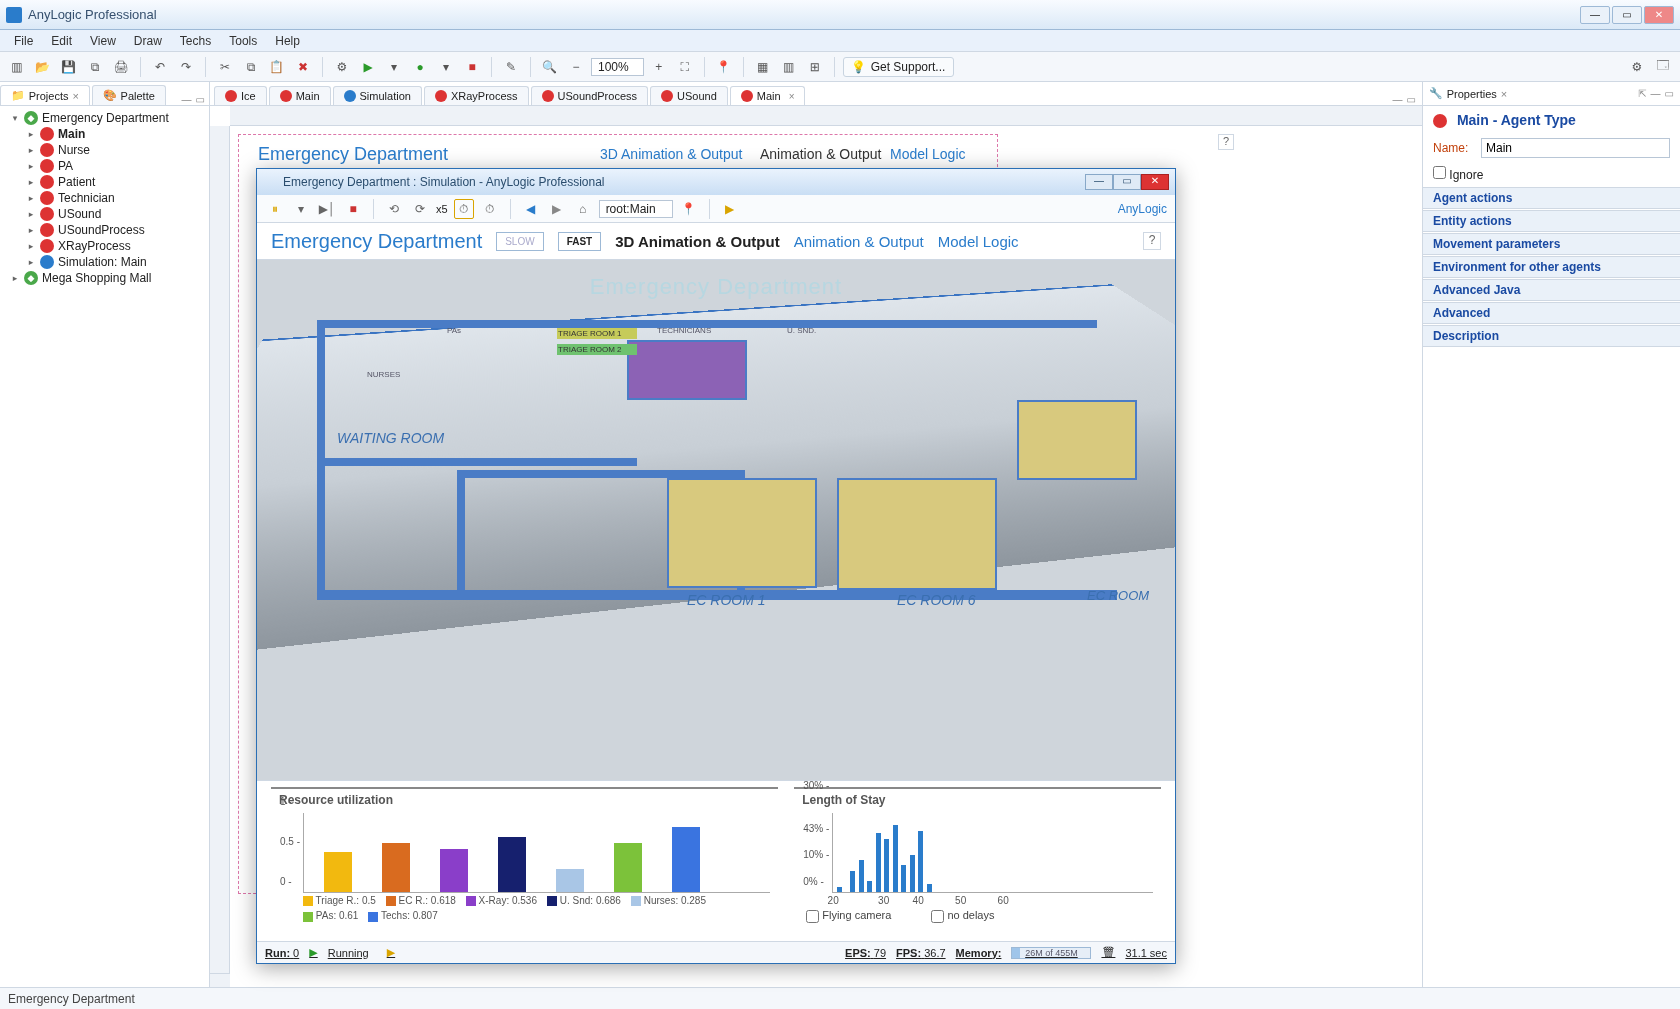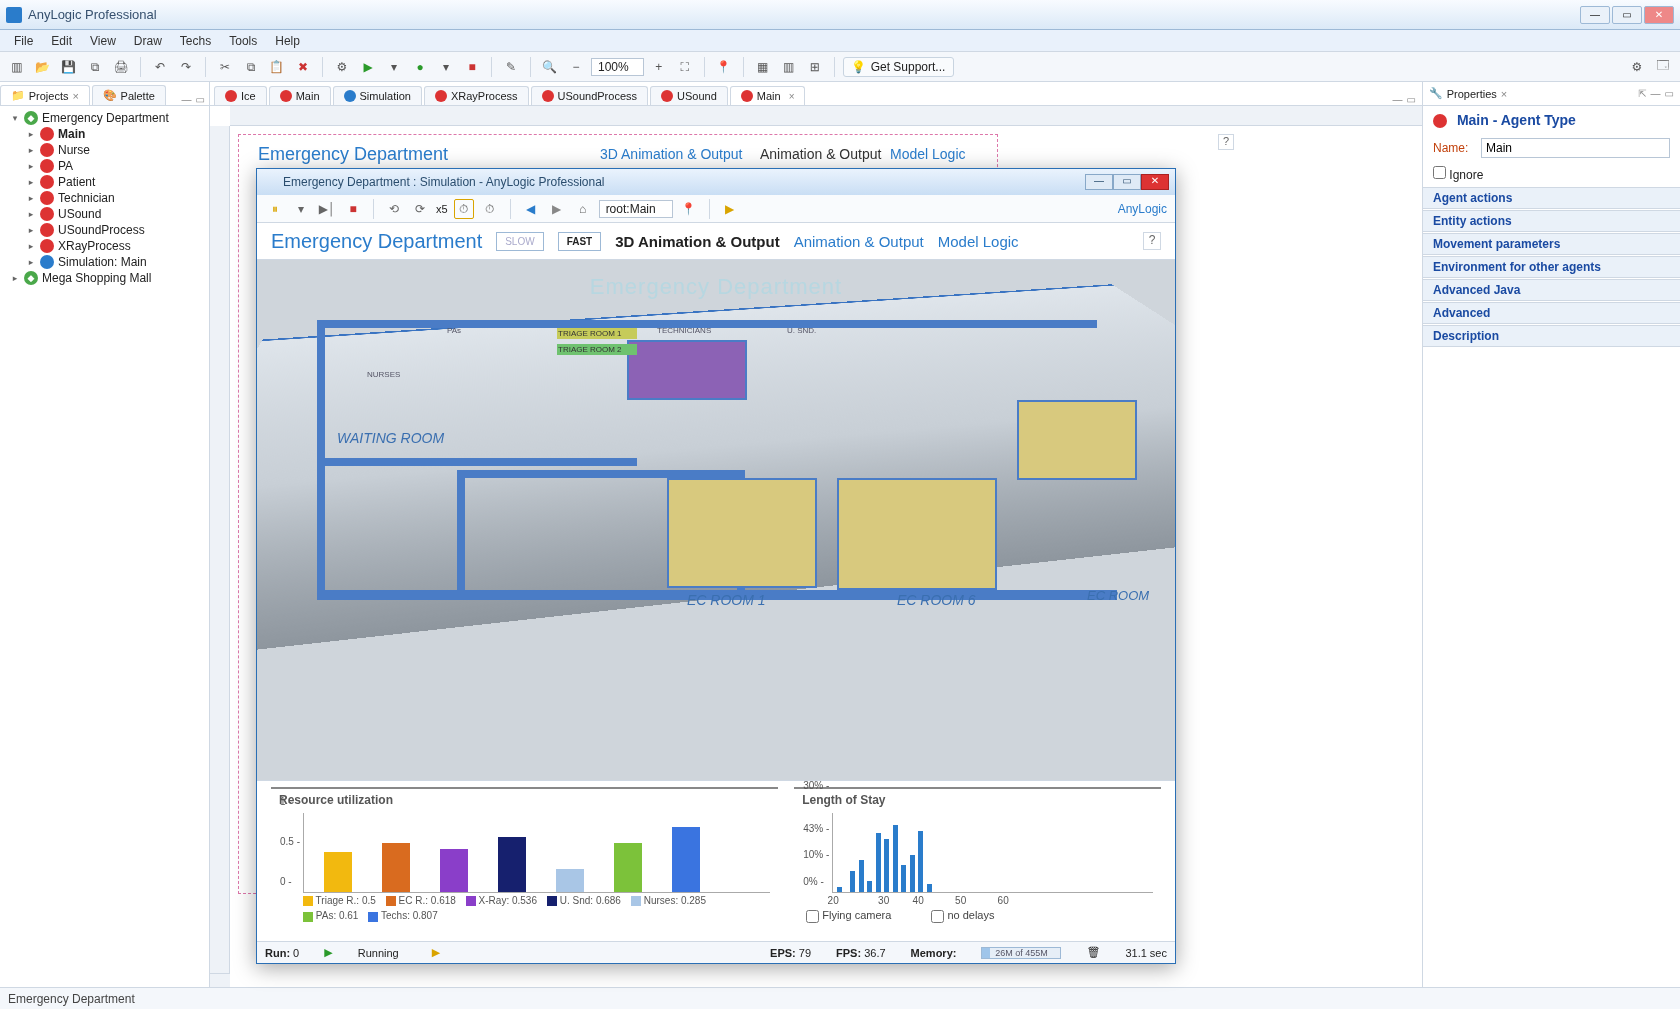--- a/index.html
+++ b/index.html
@@ -120,21 +120,21 @@
   .ytick { position:absolute; left:-24px; font-size:10px; color:#555; transform:translateY(-50%);}
   .legend { font-size:10px; color:#555; display:flex; flex-wrap:wrap; gap:4px 10px; margin-left:24px;}
   .legend .sw { width:10px; height:10px; display:inline-block; vertical-align:middle;}
   .los-area { position:relative; height:80px; margin:6px 0 2px 30px; border-left:1px solid #aaa; border-bottom:1px solid #aaa;}
   .los-bar { position:absolute; bottom:0; width:5px; background:#2a7ccb;}
   .los-ytick { position:absolute; left:-30px; font-size:10px; color:#555; transform:translateY(-50%);}
   .los-xtick { position:absolute; bottom:-14px; font-size:10px; color:#555; transform:translateX(-50%);}
   .los-checks { display:flex; gap:40px; margin-left:4px; margin-top:16px; font-size:11px; color:#444;}
   .los-checks input { vertical-align:middle;}
 
-  .sim-status { height:22px; border-top:1px solid #cfd8e3; background:#f4f7fb; display:flex; align-items:center; padding:0 8px; font-size:11px; gap:25px;}
+  .sim-status { height:22px; border-top:1px solid #cfd8e3; background:#f4f7fb; display:flex; align-items:center; padding:0 8px; font-size:11px; gap:10px;text-decoration:underline;}
   .sim-status .spacer{margin-left:auto;}
   .mem-bar { width:80px; height:12px; border:1px solid #9db9d6; background:#e6eef7; position:relative; font-size:9px; text-align:center; color:#556;}
   .mem-fill { position:absolute; left:0; top:0; bottom:0; background:#9fc5ea;}
 
   .scrollbar-v { position:absolute; top:24px; right:0; bottom:14px; width:14px; background:#eef2f7; border-left:1px solid #cfd8e3;}
   .scrollbar-h { position:absolute; left:0; right:14px; bottom:0; height:14px; background:#eef2f7; border-top:1px solid #cfd8e3;}
 </style>
 </head>
 <body>
 

